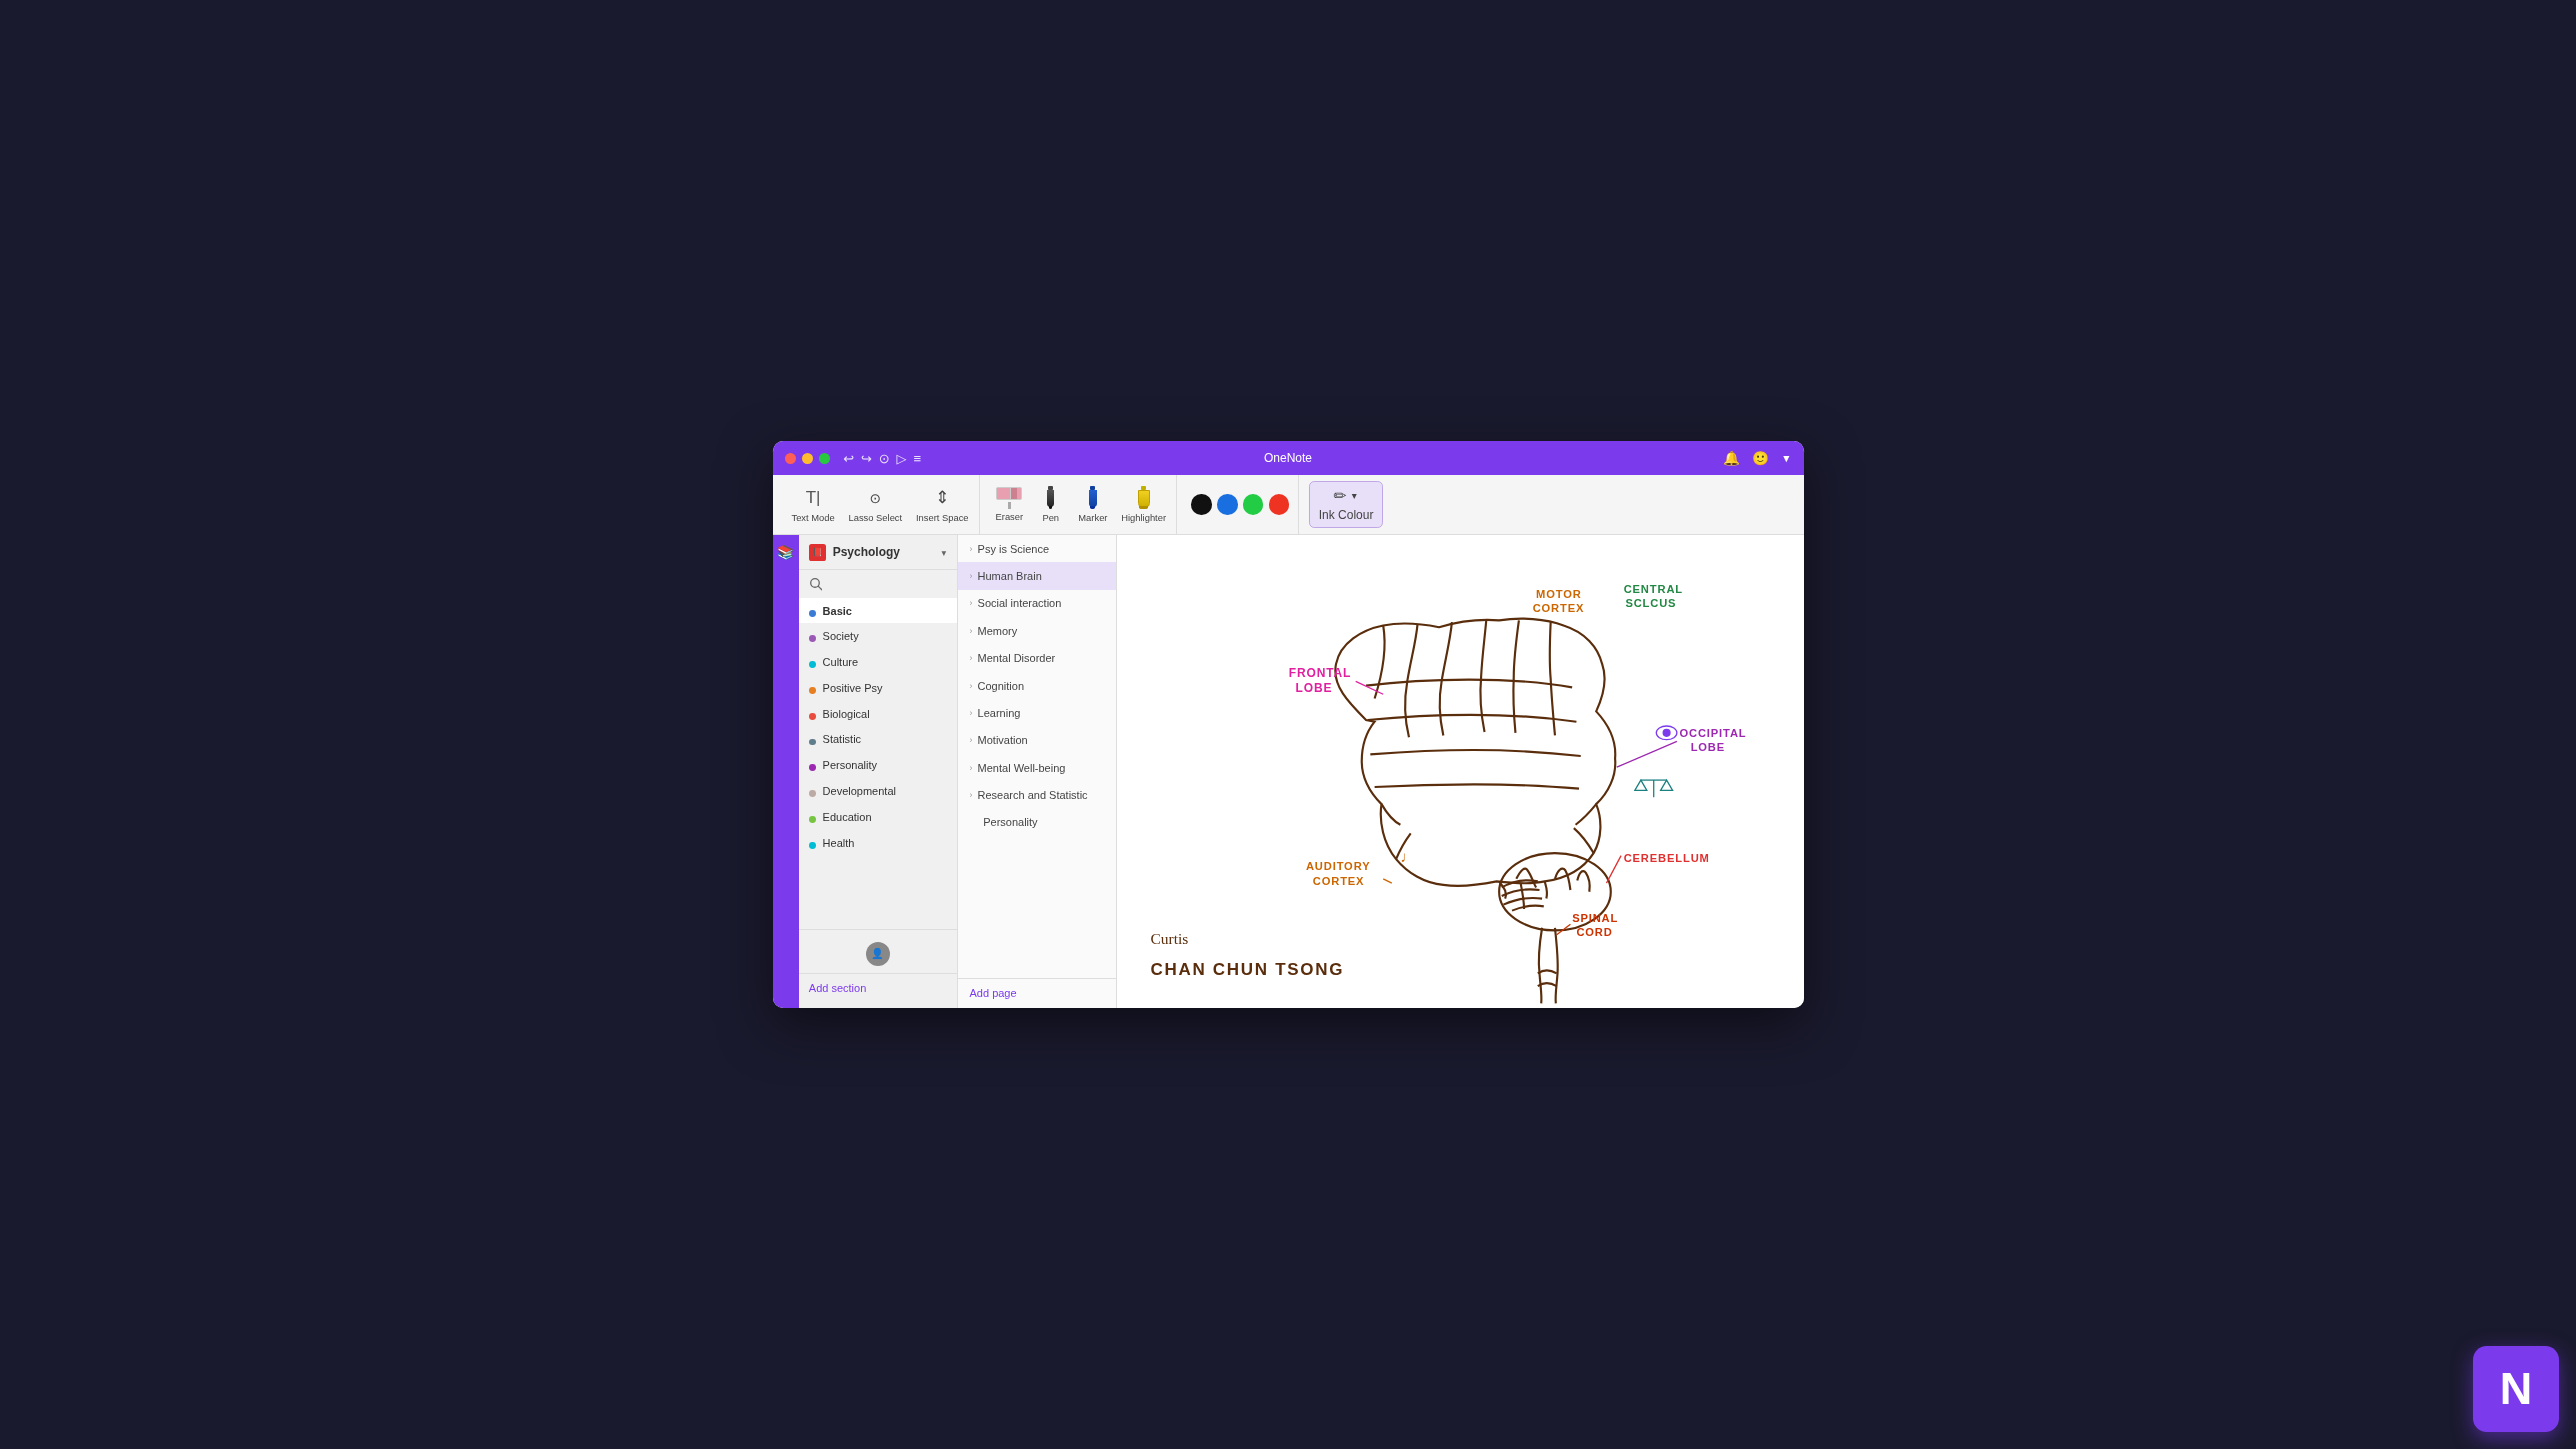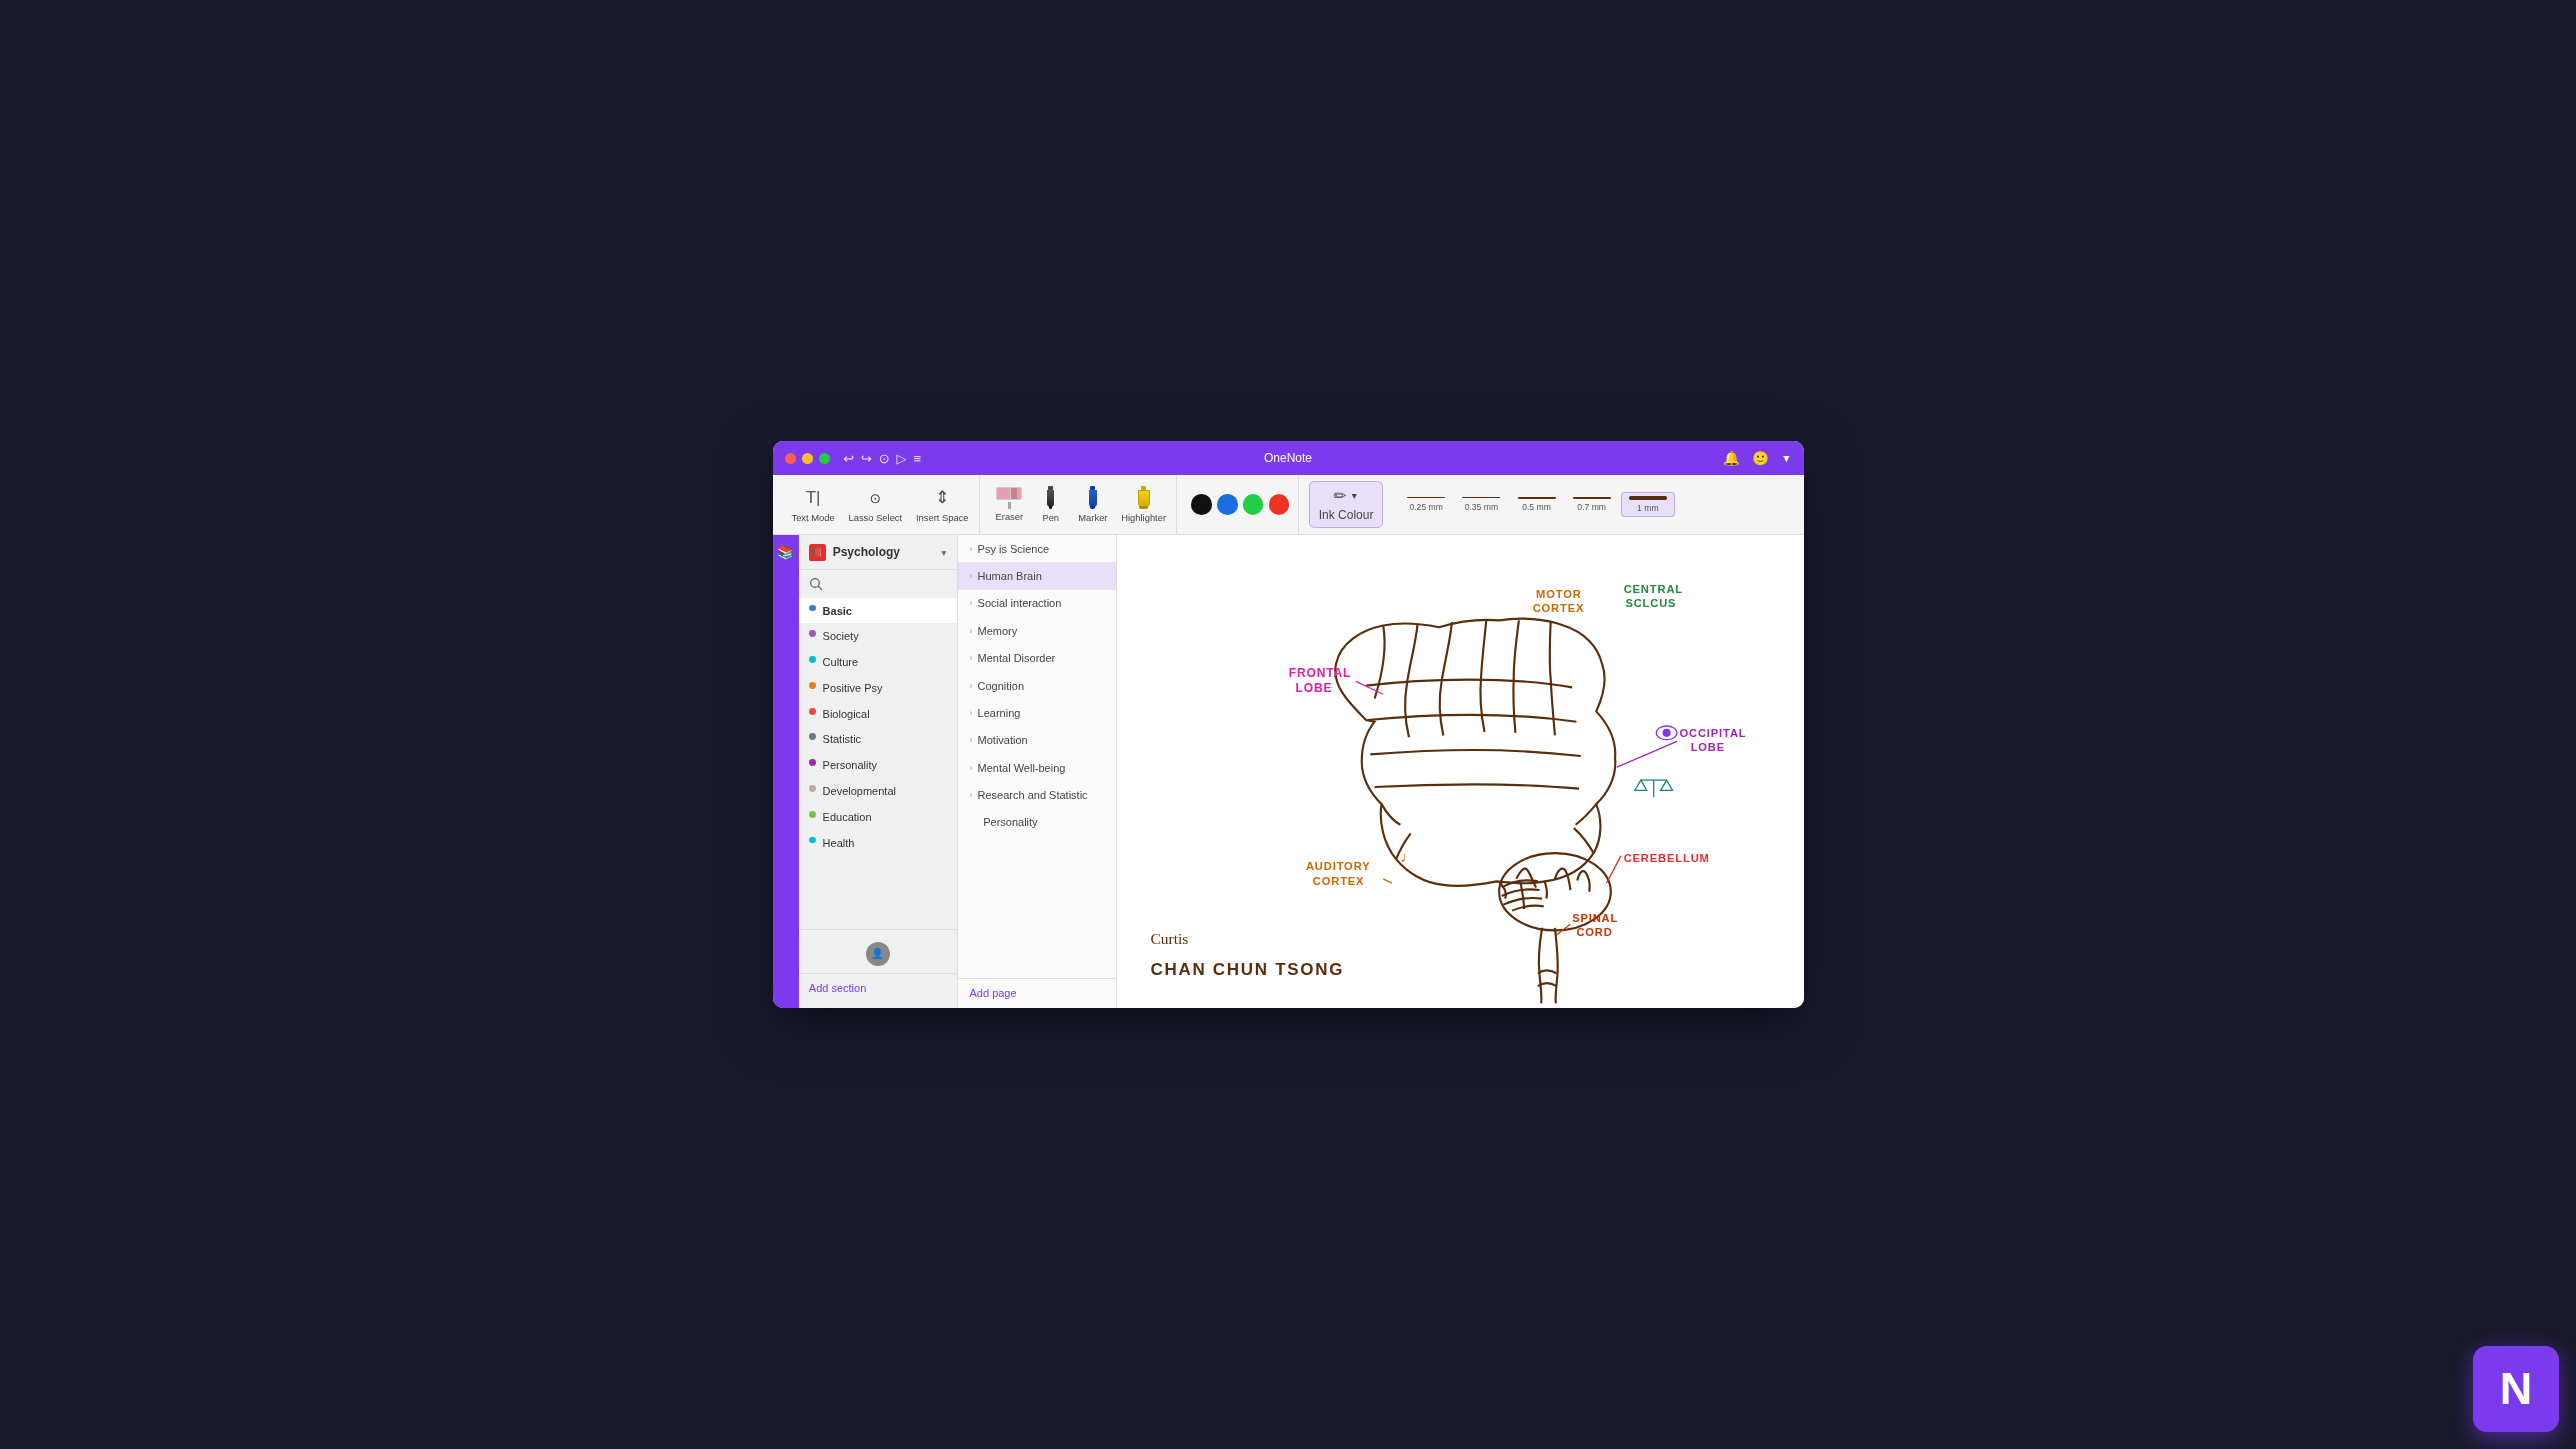--- a/index.html
+++ b/index.html
@@ -227,21 +227,21 @@
       padding: 6.9px 10.3px;
       cursor: pointer;
     }
     .search-btn svg { display: block; }
     .section-list {
       flex: 1;
       overflow-y: auto;
     }
     .section-item {
       display: flex;
-      align-items: flex-start;
+      align-items: flex-end;
       padding: 6.9px 10.3px;
       cursor: pointer;
       font-size: 11px;
       color: #333;
       gap: 6.9px;
     }
     .section-item.active {
       background: white;
       font-weight: 600;
     }
@@ -459,42 +459,20 @@
     </div>
 
     <div class="ink-colour-btn" style="margin:0 5.2px">
       <div style="display:flex;align-items:center;gap:3.4px">
         <span style="font-size:15.5px">✏</span>
         <span style="font-size:8.6px">▼</span>
       </div>
       <span style="font-size:12px;color:#444">Ink Colour</span>
     </div>
 
-    <div class="thickness-group">
-      <div class="thickness-btn">
-        <div style="width:38px;height:0.9px;background:#5a2d0c;border-radius:0.9px"></div>
-        <span>0.25 mm</span>
-      </div>
-      <div class="thickness-btn">
-        <div style="width:38px;height:1.3px;background:#5a2d0c;border-radius:0.9px"></div>
-        <span>0.35 mm</span>
-      </div>
-      <div class="thickness-btn">
-        <div style="width:38px;height:1.7px;background:#5a2d0c;border-radius:0.9px"></div>
-        <span>0.5 mm</span>
-      </div>
-      <div class="thickness-btn">
-        <div style="width:38px;height:2.6px;background:#5a2d0c;border-radius:0.9px"></div>
-        <span>0.7 mm</span>
-      </div>
-      <div class="thickness-btn active">
-        <div style="width:38px;height:3.4px;background:#5a2d0c;border-radius:1.7px"></div>
-        <span>1 mm</span>
-      </div>
-    </div>
   </div>
 
   <div class="main-content">
 
     <div class="purple-strip">
       <span class="strip-icon">📚</span>
     </div>
 
     <div class="sidebar">
       <div class="notebook-header">

